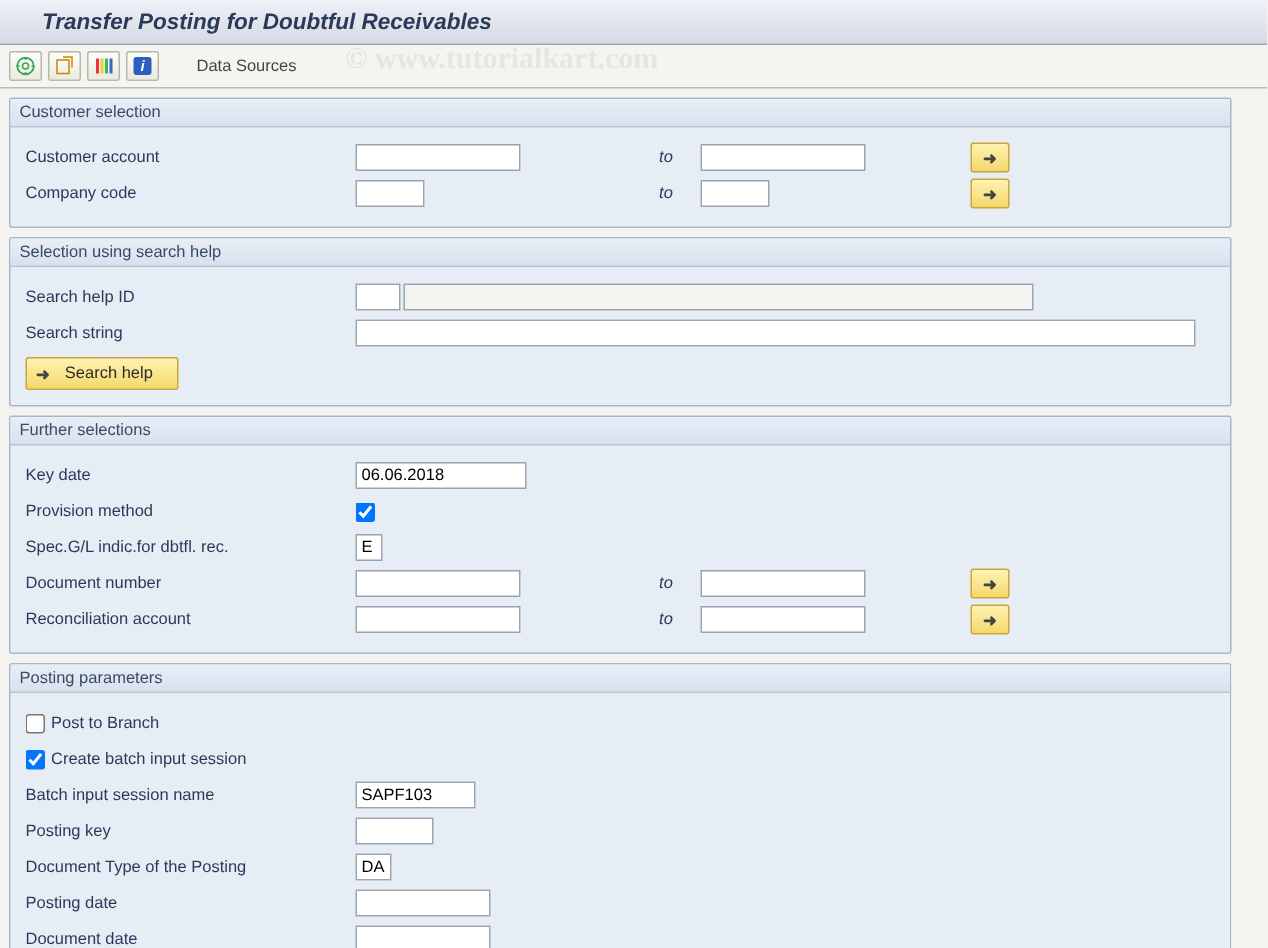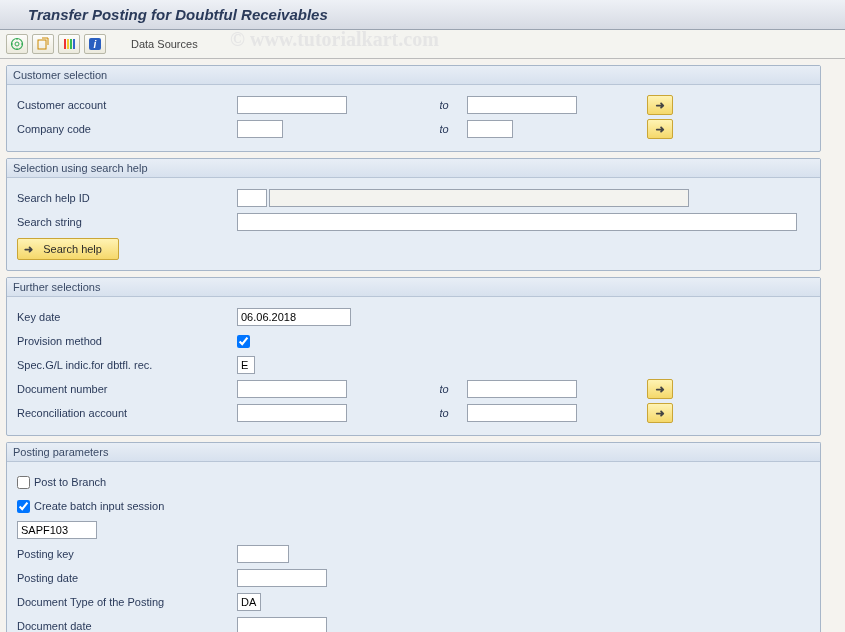--- a/index.html
+++ b/index.html
@@ -168,33 +168,34 @@
   <div class="panel-body" style="padding-bottom:2px">
     <div class="row">
       <input type="checkbox" class="chk" style="">
       <span class="chk-lab">Post to Branch</span>
     </div>
     <div class="row">
       <input type="checkbox" class="chk" checked="" style="">
       <span class="chk-lab">Create batch input session</span>
     </div>
     <div class="row">
+      <div class="lab">Batch input session name</div>
       <input class="inp" style="width: 80px;" value="SAPF103">
     </div>
     <div class="row">
       <div class="lab">Posting key</div>
       <input class="inp" style="width: 24px; padding-left: 47px;" value="09">
     </div>
     <div class="row">
+      <div class="lab">Document Type of the Posting</div>
+      <input class="inp" style="width: 24px;" value="DA">
+    </div>
+    <div class="row">
       <div class="lab">Posting date</div>
       <input class="inp" style="width: 90px;" value="">
     </div>
     <div class="row">
-      <div class="lab">Document Type of the Posting</div>
-      <input class="inp" style="width: 24px;" value="DA">
-    </div>
-    <div class="row">
       <div class="lab">Document date</div>
       <input class="inp" style="width: 90px;" value="">
     </div>
 
   </div>
 </div>
 
 </body></html>

